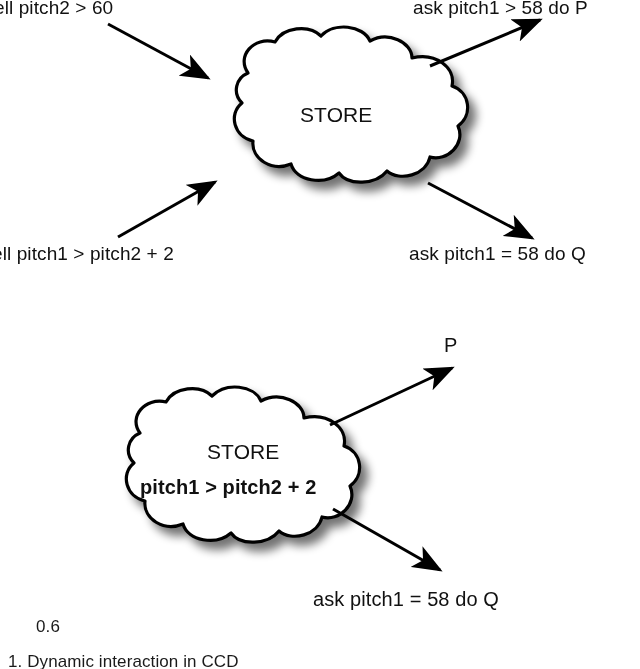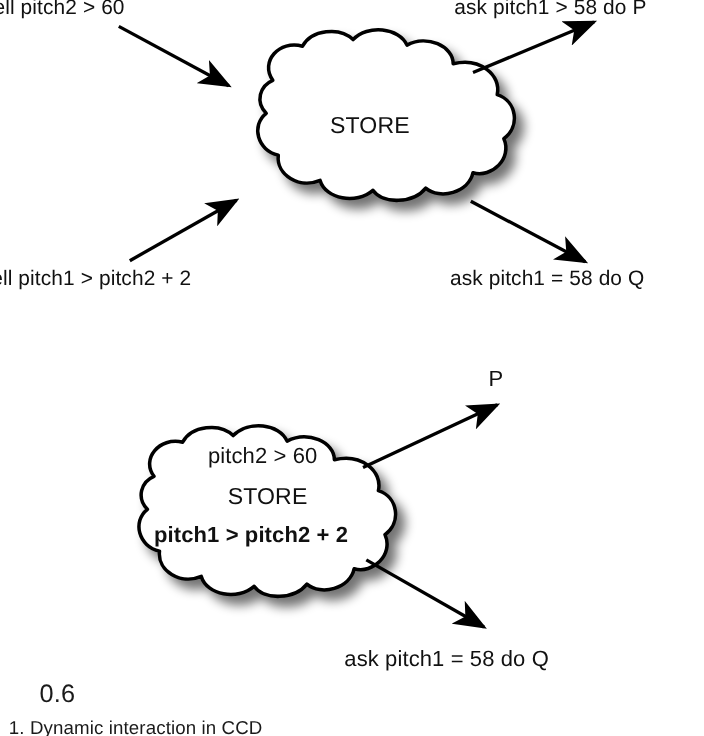--- a/index.html
+++ b/index.html
@@ -41,21 +41,21 @@
   }
 
   
   #lbl-c2-line1 { left: 189px; top: 404px; font-size: 20px; }
   #lbl-c2-line2 { left: 207px; top: 440px; font-size: 21px; }
   #lbl-c2-line3 { left: 140px; top: 476px; font-size: 20px; font-weight: bold; }
 
   #lbl-p        { left: 444px; top: 334px; font-size: 20px; }
   #lbl-ask-q2   { left: 313px; top: 588px; font-size: 20px; }
 
-  #lbl-number   { left: 36px; top: 617px; font-size: 23px; color:#1a1a1a; }
+  #lbl-number   { left: 36px; top: 617px; font-size: 17px; color:#1a1a1a; }
   #lbl-caption  { left: 8px; top: 652px; font-size: 17px; color:#1a1a1a; }
 
   svg { position: absolute; left: 0; top: 0; }
 </style>
 </head>
 <body>
 
 <div class="stage">
 
   <svg width="640" height="669" viewBox="0 0 640 669">
@@ -127,21 +127,20 @@
   <div class="label" id="lbl-tell-pitch2">ell pitch2 &gt; 60</div>
 
   <div class="label" id="lbl-tell-pitch1">ell pitch1  &gt; pitch2 + 2</div>
 
   <div class="label" id="lbl-ask-p">ask pitch1 &gt; 58 do P</div>
 
   <div class="label" id="lbl-ask-q">ask pitch1 = 58 do Q</div>
 
   <div class="label" id="lbl-store-top">STORE</div>
 
-  <div class="label" id="lbl-c2-line1">pitch2 &gt; 60</div>
 
   <div class="label" id="lbl-c2-line2">STORE</div>
 
   <div class="label" id="lbl-c2-line3">pitch1  &gt; pitch2 + 2</div>
 
   <div class="label" id="lbl-p">P</div>
 
   <div class="label" id="lbl-ask-q2">ask pitch1 = 58 do Q</div>
 
   <div class="label" id="lbl-number">0.6</div>

